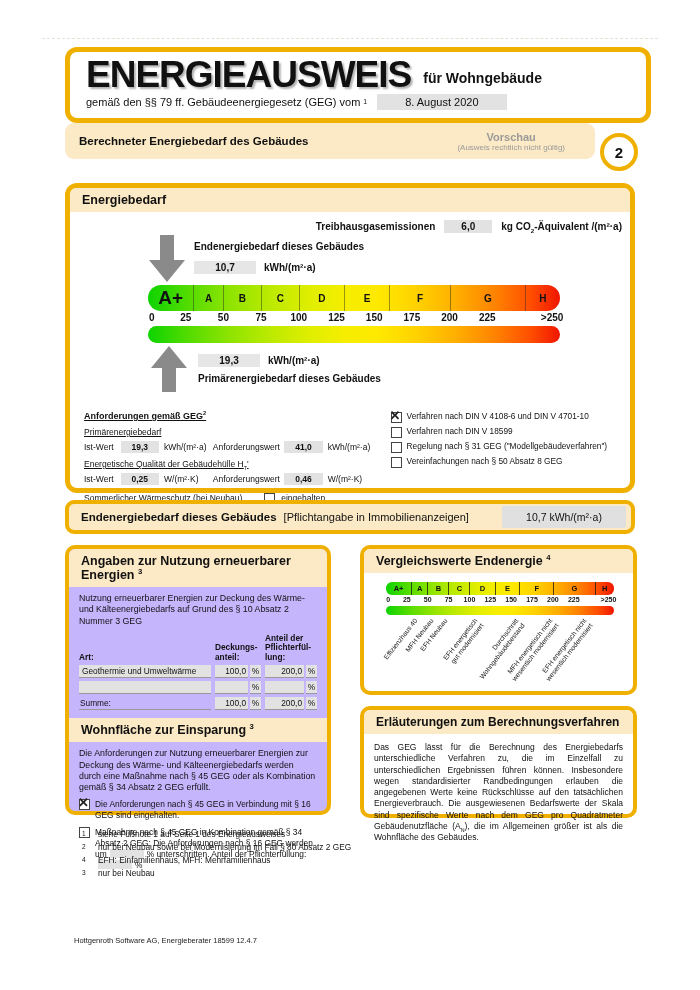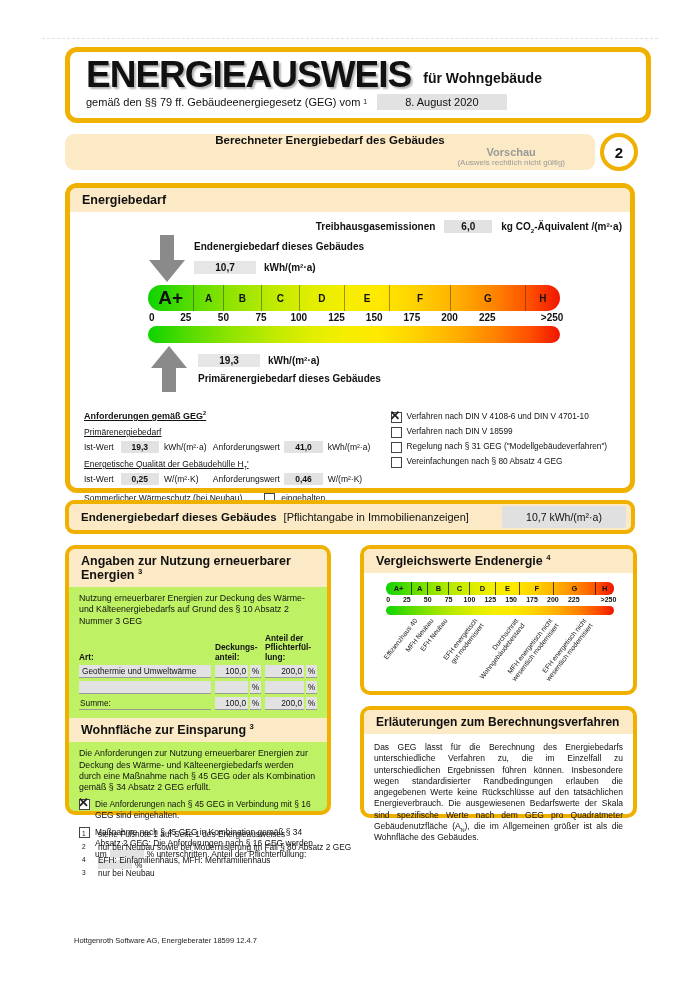--- a/index.html
+++ b/index.html
@@ -15,22 +15,22 @@
   
   .title-box{position:absolute;left:65px;top:47px;width:560px;height:64px;
     border:5px solid #F0B000;border-radius:12px;background:#fff;padding:2px 0 0 16px;}
   .main-title{font-size:37px;font-weight:bold;letter-spacing:-1px;
     text-shadow:2px 2px 2px rgba(0,0,0,0.30);display:inline-block;}
   .for-label{font-size:14px;font-weight:bold;margin-left:12px;position:relative;top:-4px;}
   .law-row{font-size:11px;margin-top:-2px;display:flex;align-items:center;}
   .date-box{background:#E2E2E2;padding:2px 28px;margin-left:10px;font-size:11px;}
 
   
-  .banner{position:absolute;left:65px;top:134px;width:530px;height:36px;background:#FCE9C5;
-    border-radius:9px;display:flex;align-items:center;padding:0 14px;box-sizing:border-box;flex-direction:column;}
+  .banner{position:absolute;left:65px;top:123px;width:530px;height:36px;background:#FCE9C5;
+    border-radius:9px;display:flex;align-items:center;padding:0 14px;box-sizing:border-box;}
   .banner-title{font-weight:bold;font-size:11.5px;}
   .preview-wrap{margin-left:auto;text-align:center;margin-right:16px;color:#9a9a9a;}
   .preview-main{font-weight:bold;font-size:11px;}
   .preview-note{font-size:8px;}
   .page-circle{position:absolute;left:600px;top:133px;width:30px;height:30px;border:4px solid #F0B000;
     border-radius:50%;background:#fff;display:flex;align-items:center;justify-content:center;
     font-weight:bold;font-size:15px;}
 
   
   .panel{border:5px solid #F0B000;border-radius:12px;background:#fff;box-sizing:border-box;}
@@ -79,21 +79,21 @@
 
   
   .endband{position:absolute;left:65px;top:500px;width:570px;height:34px;border:4px solid #F0B000;
     border-radius:9px;background:#FCE9C5;display:flex;align-items:center;box-sizing:border-box;padding:0 5px 0 12px;}
   .endband-lbl{font-weight:bold;font-size:11.5px;}
   .endband-note{font-size:11px;margin-left:7px;}
   .endband-val{margin-left:auto;background:#E0E0E0;width:124px;height:22px;display:flex;align-items:center;
     justify-content:center;font-size:10.5px;border-radius:2px;}
 
   
-  .box-left{position:absolute;left:65px;top:545px;width:266px;height:270px;border:4px solid #F0B000;border-radius:10px;background:#bef264;box-sizing:border-box;}
+  .box-left{position:absolute;left:65px;top:545px;width:266px;height:270px;border:4px solid #F0B000;border-radius:10px;background:#c4b5fd;box-sizing:border-box;}
   .box-cmp{position:absolute;left:360px;top:545px;width:277px;height:150px;border:4px solid #F0B000;border-radius:10px;background:#fff;box-sizing:border-box;}
   .box-expl{position:absolute;left:360px;top:706px;width:277px;height:112px;border:4px solid #F0B000;border-radius:10px;background:#fff;box-sizing:border-box;}
   .box-body{padding:6px 10px;}
   .intro{font-weight:normal;font-size:8.8px;line-height:1.28;}
 
   .ren-table{margin-top:7px;font-size:8.3px;}
   .ren-head{display:flex;align-items:flex-end;gap:4px;font-weight:bold;}
   .ren-art{flex:1;}
   .ren-c2{width:46px;white-space:pre-line;line-height:1.15;}
   .ren-c3{width:52px;white-space:pre-line;line-height:1.15;}
@@ -260,21 +260,21 @@
       <div class="chk-item">
         <span class="cb">
             <span></span>
           </span>
         <span>Regelung nach § 31 GEG ("Modellgebäudeverfahren")</span>
       </div>
       <div class="chk-item">
         <span class="cb">
             <span></span>
           </span>
-        <span>Vereinfachungen nach § 80 Absatz 4 GEG</span>
+        <span>Vereinfachungen nach § 50 Absatz 8 GEG</span>
       </div>
     </div>
   </div>
 </div>
 
 <div class="endband">
   <span class="endband-lbl">Endenergiebedarf dieses Gebäudes</span>
   <span class="endband-note">[Pflichtangabe in Immobilienanzeigen]</span>
   <span class="endband-val">10,7 kWh/(m²·a)</span>
 </div>

